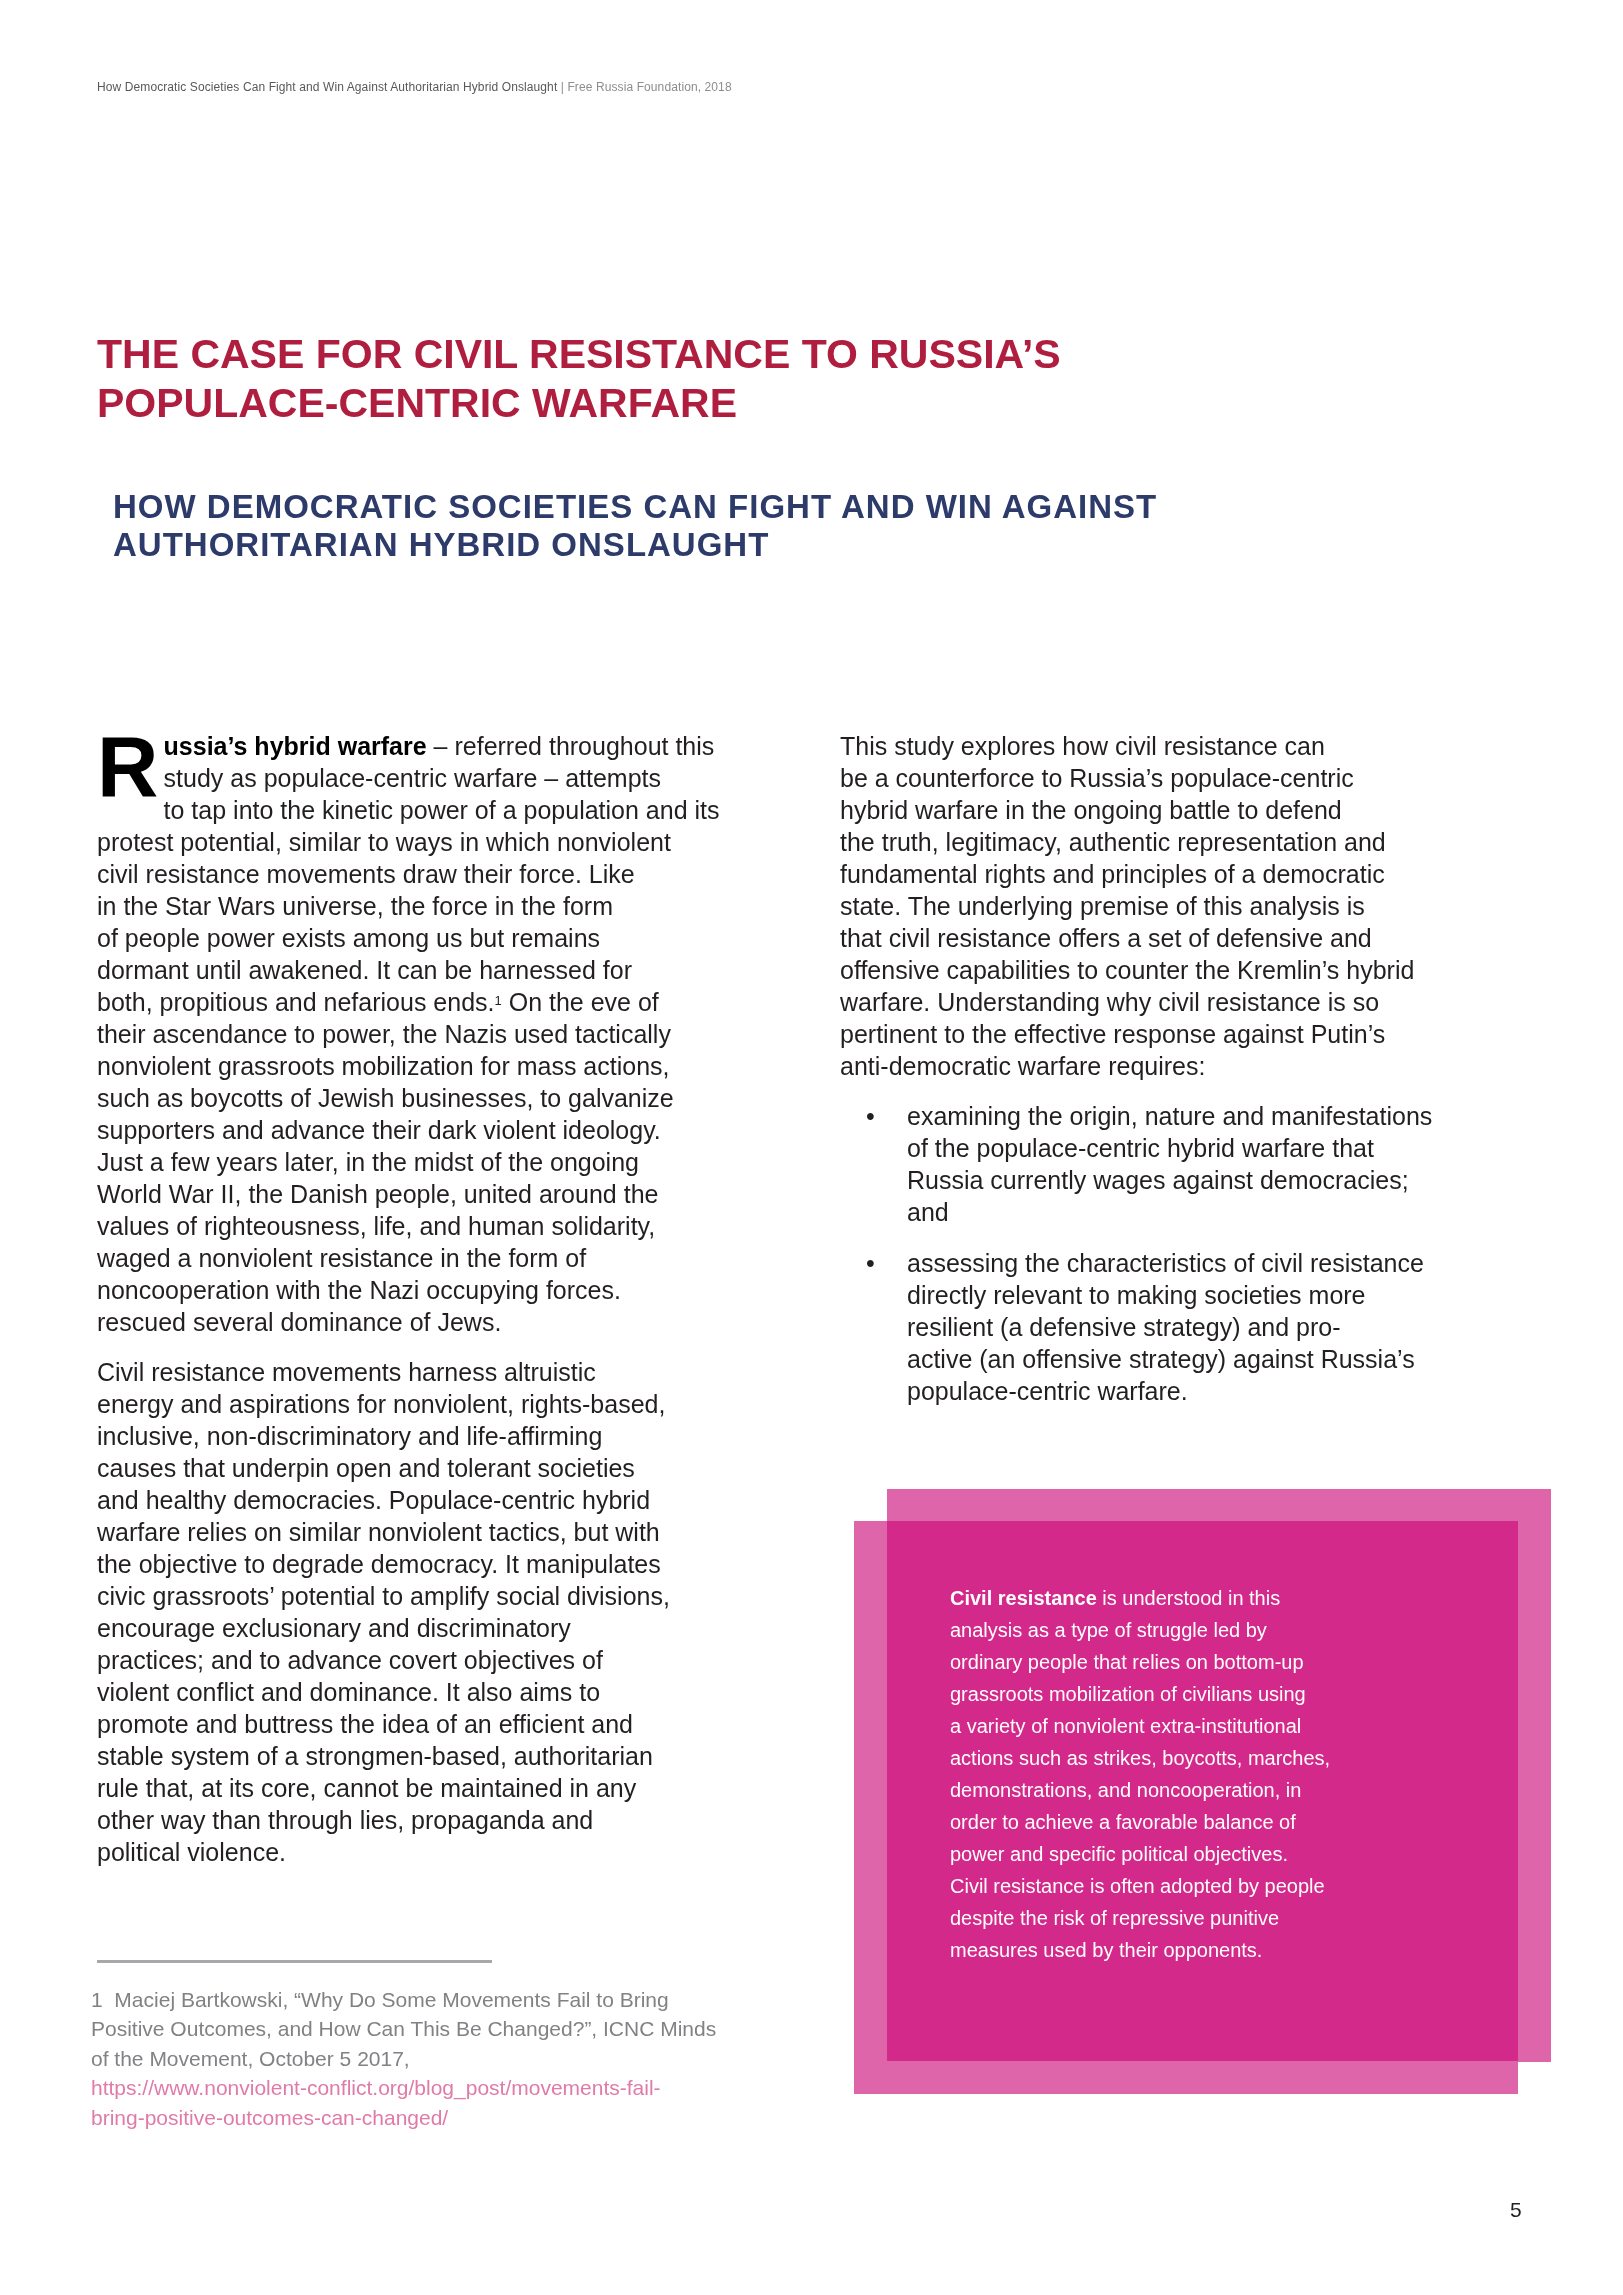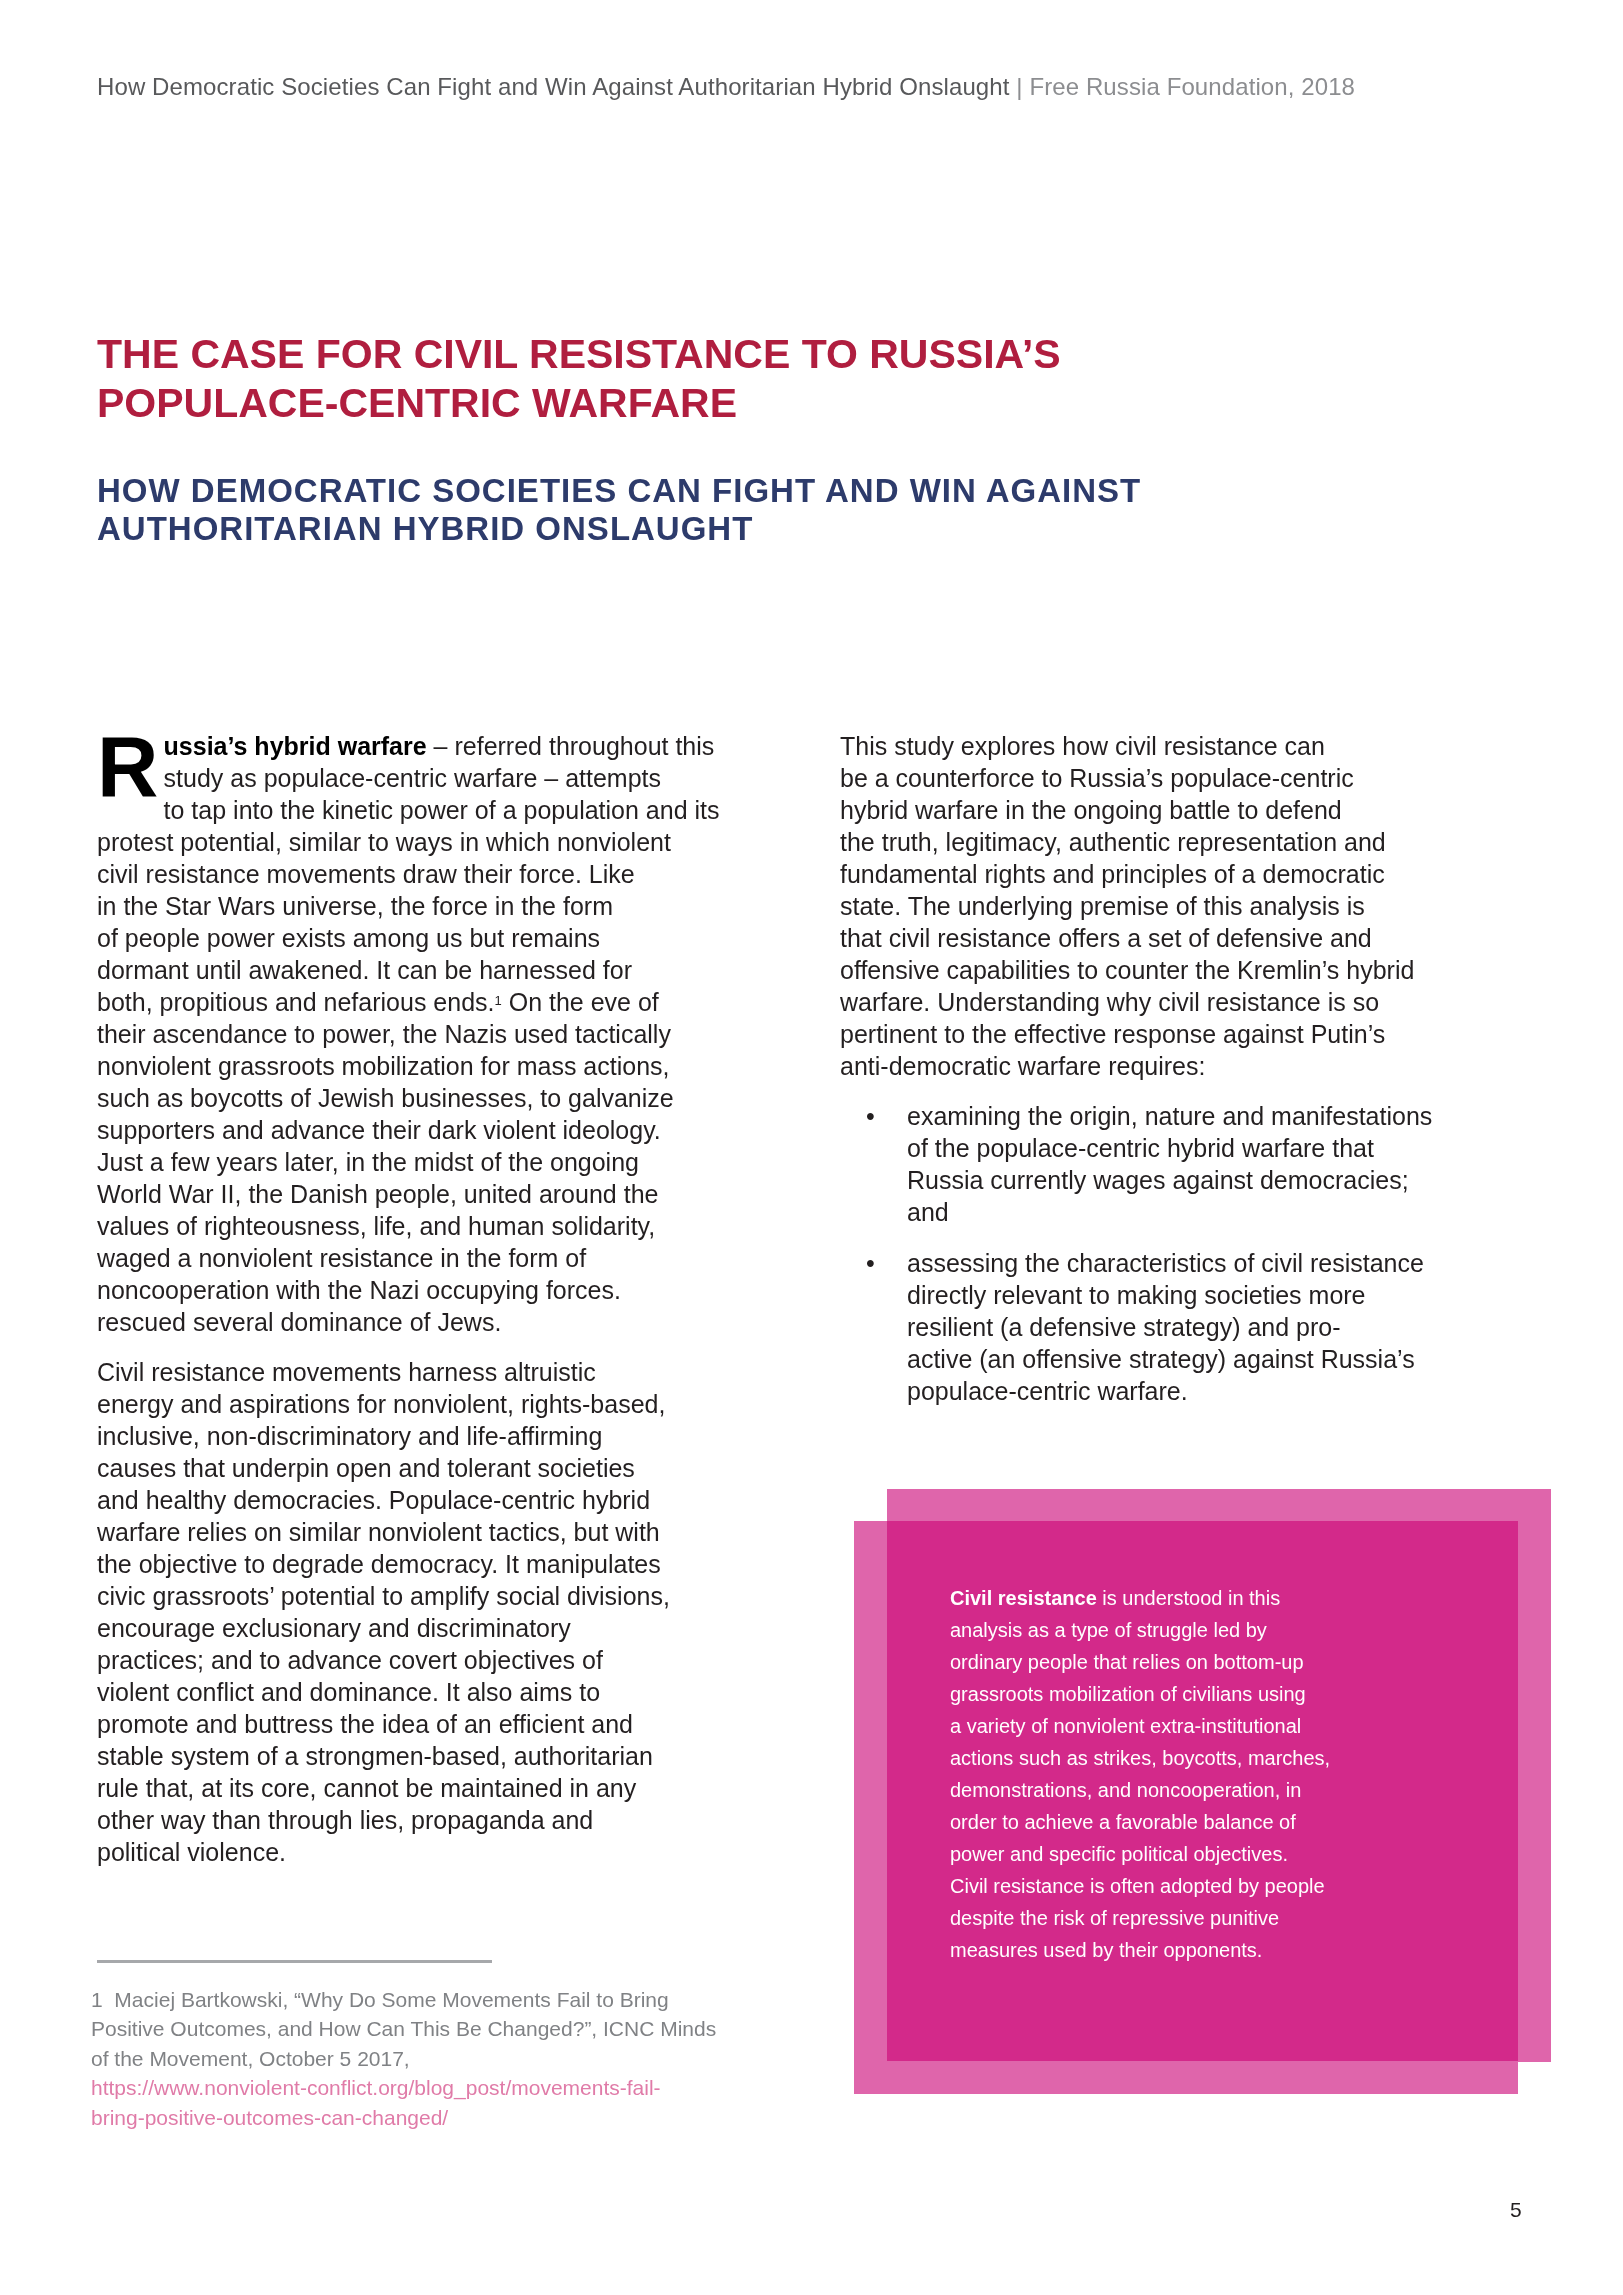--- a/index.html
+++ b/index.html
@@ -1,26 +1,26 @@
 <!DOCTYPE html>
 <html style="font-size:10.5px"><head>
 <meta charset="utf-8">
 <style>
   html, body { margin: 0; padding: 0; background: #ffffff; }
   body { width: 1623px; height: 2295px; position: relative; overflow: hidden;
          font-family: "Liberation Sans", "DejaVu Sans", sans-serif; color: #231f20; }
 
-  .running-header { position: absolute; left: 97px; top: 74px; font-size: 24px; line-height: 26px;
+  .running-header { position: absolute; left: 97px; top: 74px; font-size: 12px; line-height: 26px;
                     color: #58595b; white-space: nowrap; letter-spacing: 0.1px; }
   .running-header .org { color: #8c8d90; }
 
   .title { position: absolute; left: 97px; top: 330px; width: 1309px; margin: 0;
            font-family: "Liberation Sans", sans-serif; font-weight: 700; font-size: 41px;
            line-height: 49px; color: #b01e3f; letter-spacing: 0px; }
-  .subtitle { position: absolute; left: 97px; top: 472px; width: 1374px; margin: 0;
+  .subtitle { position: absolute; left: 97px; top: 472px; width: 1374px; margin: 16px;
               font-weight: 700; font-size: 33px; line-height: 38px; color: #2d3b6b; letter-spacing: 1px; }
 
   .col { position: absolute; font-size: 25px; line-height: 32px; color: #231f20; }
   .col-left { left: 97px; top: 730px; width: 694px; }
   .col-right { left: 840px; top: 730px; width: 707px; }
   .col p { margin: 0; }
   .col p + p { margin-top: 18.3px; }
   .line { display: block; white-space: nowrap; }
 
   .dropcap { float: left; font-weight: 700; font-size: 85px; line-height: 63px; height: 63px;

